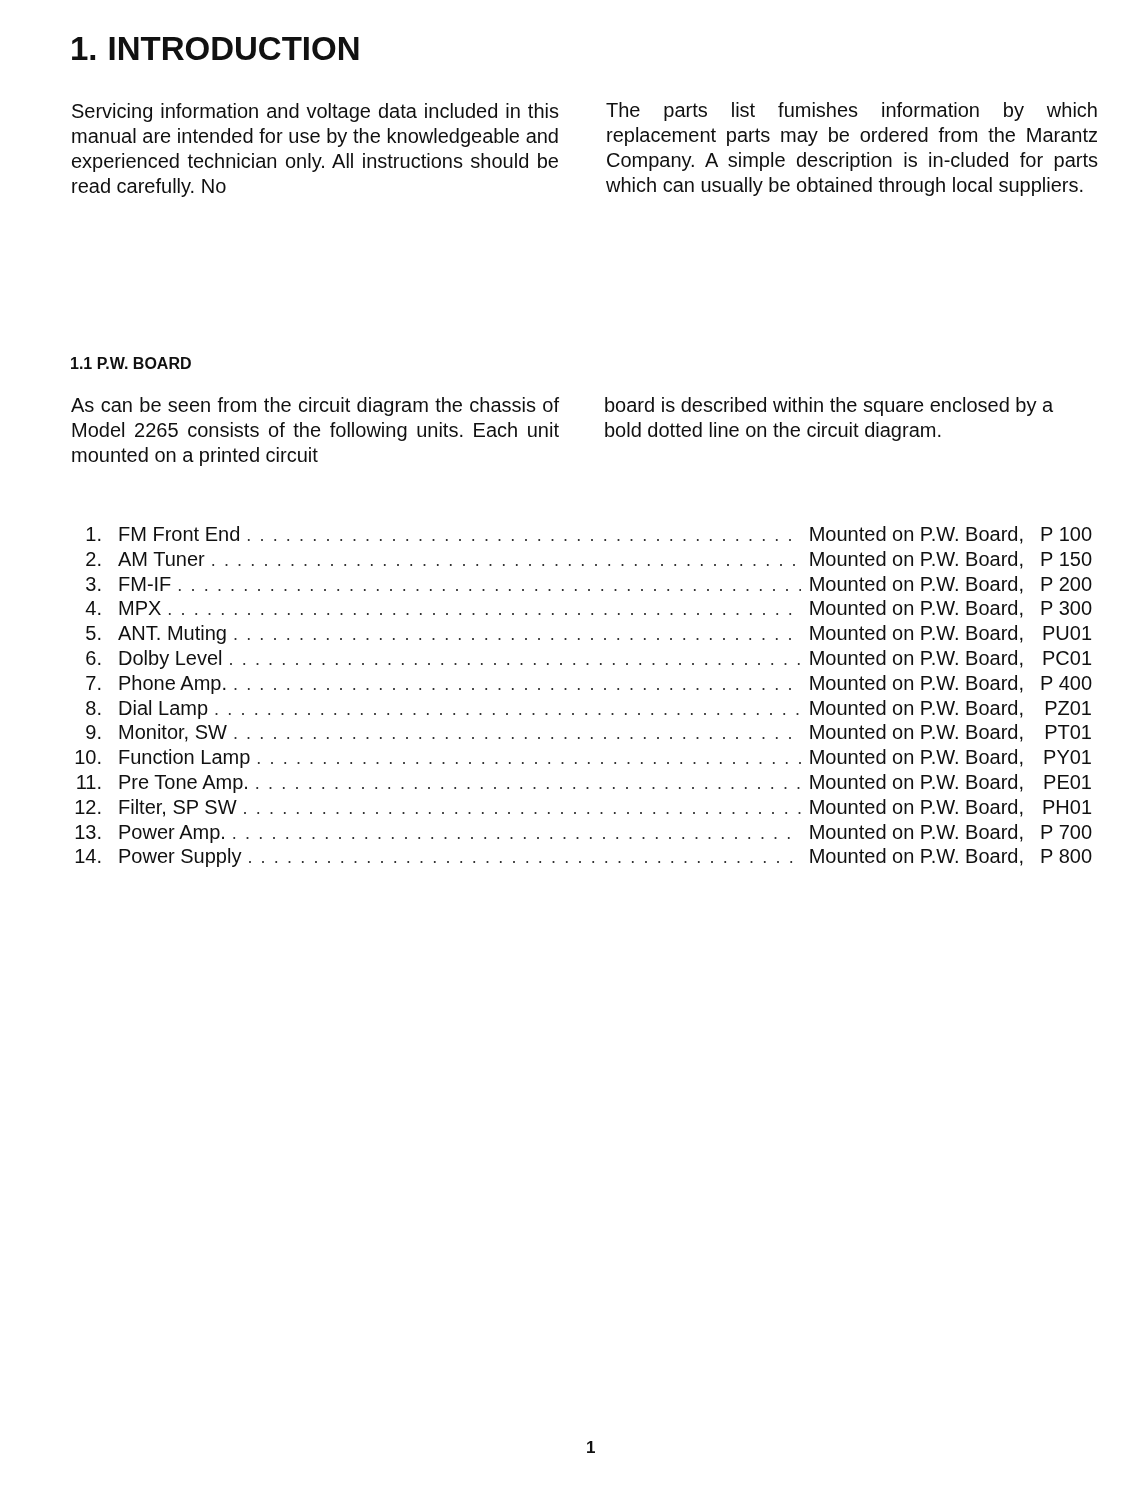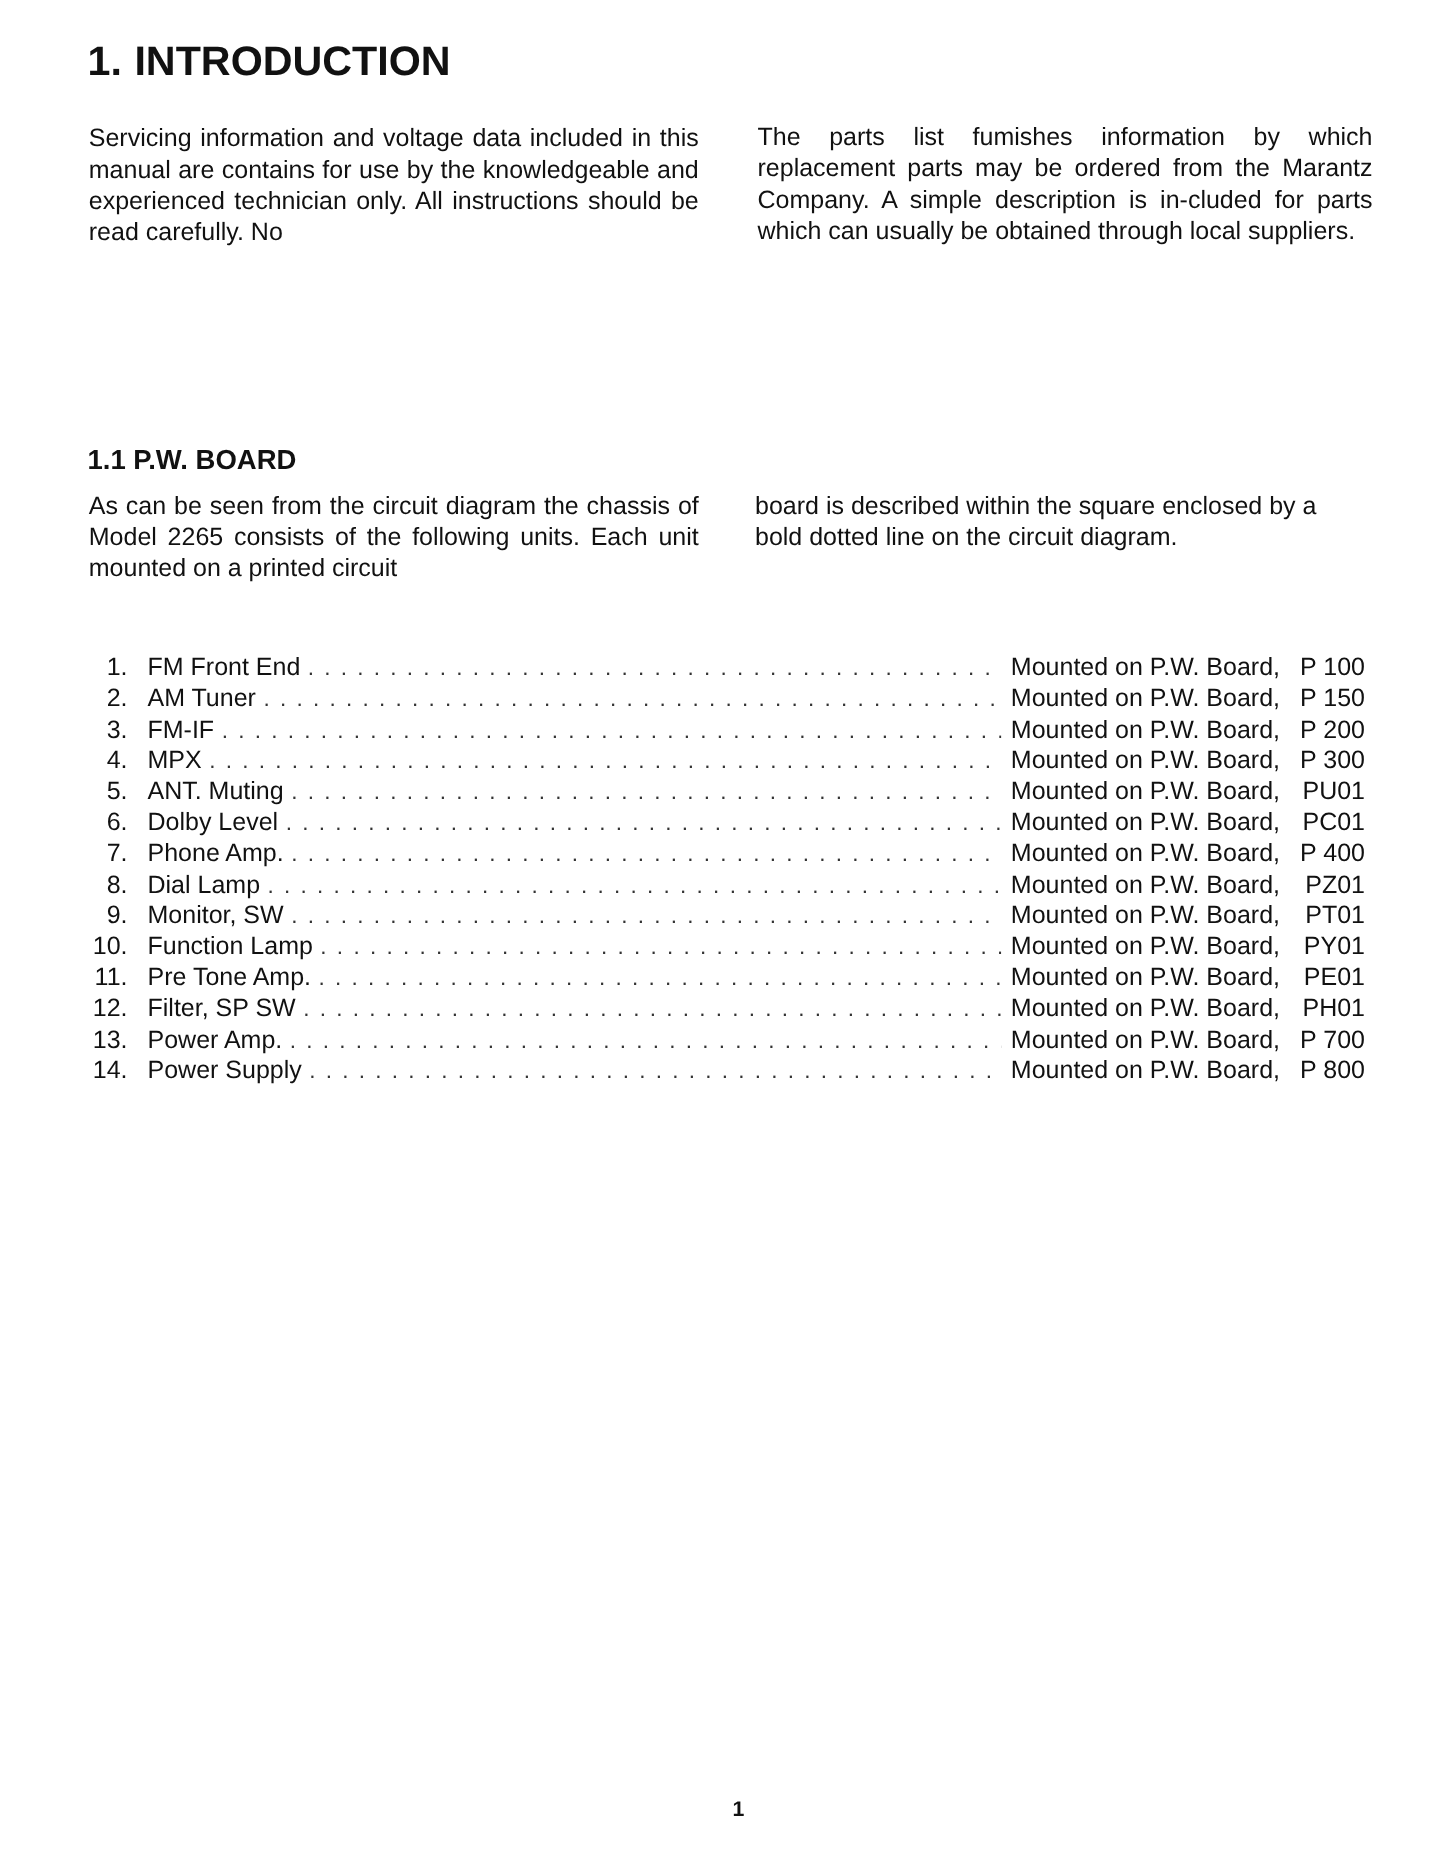--- a/index.html
+++ b/index.html
@@ -14,21 +14,21 @@
   .h1 .num { margin-right: 10px; }
   .para {
     position: absolute; font-size: 20px; line-height: 25px;
     text-align: justify; text-align-last: left;
   }
   .para p { margin: 0; }
   .col-left { left: 71px; width: 488px; }
   .col-right { left: 606px; width: 492px; }
   .h2 {
     position: absolute; left: 70px; top: 355px;
-    font-size: 22px; font-weight: bold;
+    font-size: 16px; font-weight: bold;
   }
   .list {
     position: absolute; left: 68px; top: 522px; width: 1024px;
     font-size: 20px; line-height: 24.8px;
   }
   .row { display: flex; align-items: baseline; white-space: nowrap; height: 24.8px; }
   .row .n { width: 34px; text-align: right; margin-right: 16px; flex: none; }
   .row .name { flex: none; padding-right: 6px; }
   .row .dots {
     flex: 1 1 auto; overflow: hidden; color: #333;
@@ -45,21 +45,21 @@
   }
 </style>
 </head>
 <body>
 
 <div class="h1">
   <span class="num">1.</span><span>INTRODUCTION</span>
 </div>
 
 <div class="para col-left" style="top:87px;">
-  <p style="margin-top:12px;">Servicing information and voltage data included in this manual are contains for use by the knowledgeable and experienced technician only. All instructions should be read carefully. No</p>
+  <p style="margin-top:12px;">Servicing information and voltage data included in this manual are intended for use by the knowledgeable and experienced technician only. All instructions should be read carefully. No</p>
 </div>
 
 <div class="para col-right" style="top:86px;">
   <p style="margin-top:12px;">The parts list fumishes information by which replacement parts may be ordered from the Marantz Company. A simple description is in-cluded for parts which can usually be obtained through local suppliers.</p>
 </div>
 
 <div class="h2">1.1 P.W. BOARD</div>
 
 <div class="para col-left" style="top:393px;">
   <p>As can be seen from the circuit diagram the chassis of Model 2265 consists of the following units. Each unit mounted on a printed circuit</p>

